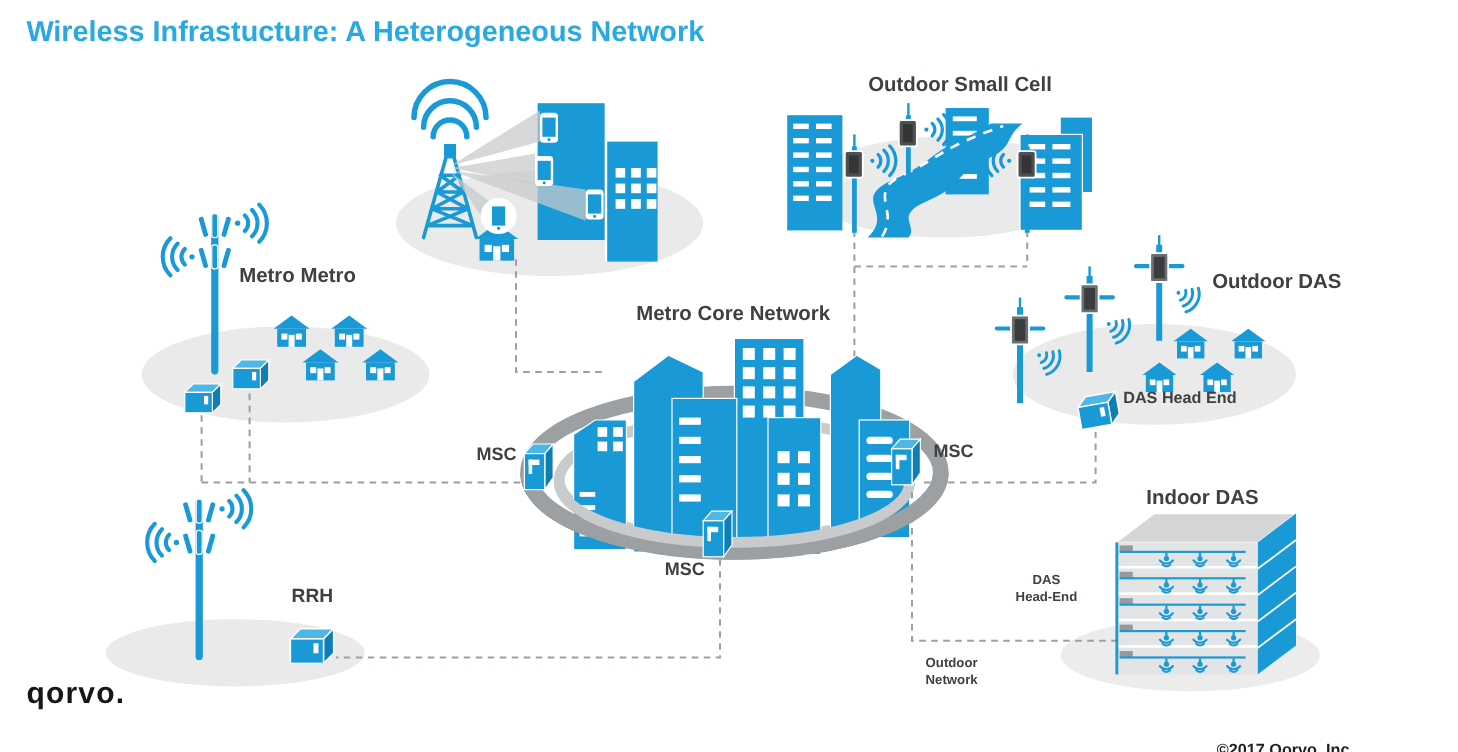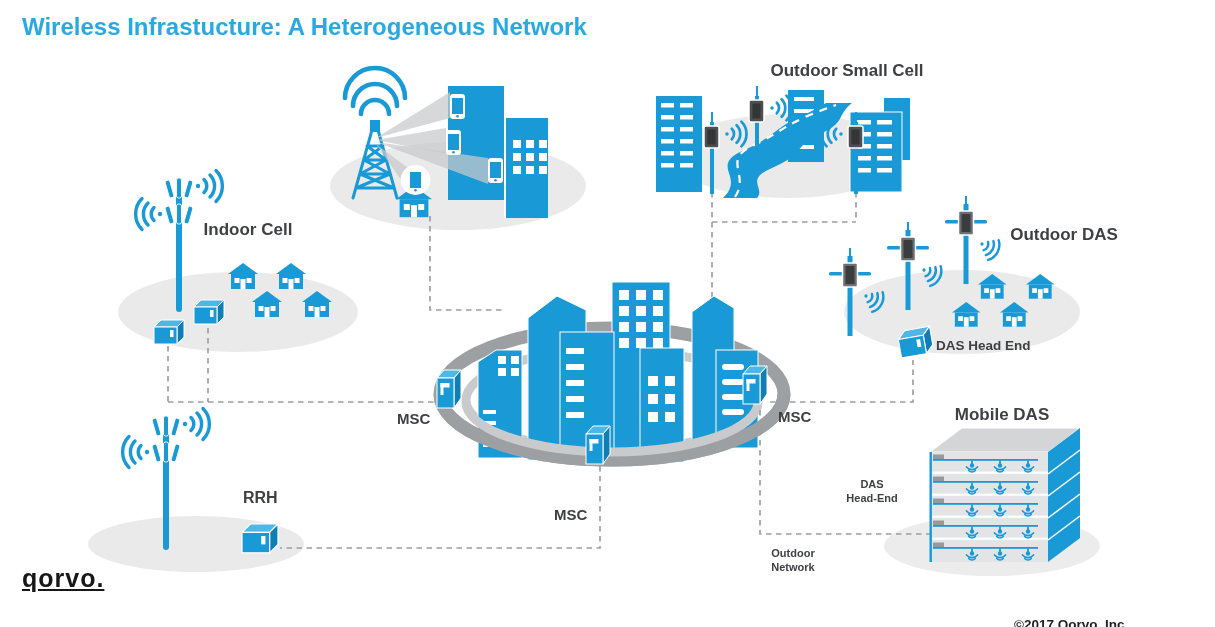--- a/index.html
+++ b/index.html
@@ -12,23 +12,23 @@
   html,body{margin:0;padding:0;background:#fff;}
   .stage{position:relative;width:1215px;height:627px;background:#fff;overflow:hidden;
          font-family:"Liberation Sans","DejaVu Sans",sans-serif;}
   .stage svg{position:absolute;left:0;top:0;}
   .lbl{position:absolute;font-weight:bold;color:var(--label-dark);white-space:nowrap;line-height:1.25;}
   .ctr{transform:translateX(-50%);text-align:center;}
   .title{left:22px;top:12px;font-size:24px;color:var(--title-blue);}
   .sec{font-size:17px;}
   .sm{font-size:13.5px;}
   .md{font-size:11px;}
-  .msc{font-size:15px;margin-top:40px;}
+  .msc{font-size:15px;}
   .rrh{left:243px;top:488px;font-size:16px;}
-  .logo{left:22px;top:563px;font-size:25px;letter-spacing:1px;color:#171718;font-weight:bold;text-decoration:underline;}
+  .logo{left:22px;top:563px;font-size:25px;letter-spacing:1px;color:#171718;font-weight:bold;}
   .copyright{left:1014px;top:573px;font-size:13.5px;color:var(--black);margin-top:44px;}
   
   .blue{fill:var(--blue);}
   .blue-s{fill:var(--blue);stroke:#fff;stroke-width:1;}
   .blue-dk{fill:var(--blue-dark);stroke:#fff;stroke-width:1;}
   .blue-lt{fill:var(--blue-light);stroke:#fff;stroke-width:1;}
   .wht{fill:#fff;}
   .ell{fill:var(--ellipse-gray);}
   .dash{stroke:var(--dash-gray);stroke-width:1.7;stroke-dasharray:5.5 4.5;fill:none;}
   .wav{stroke:var(--blue);fill:none;stroke-width:3.4;stroke-linecap:round;}
@@ -362,25 +362,26 @@
     <use href="#dasfloor" transform="translate(930,540)"></use>
   </g>
 
   <g>
     <use href="#celltower" transform="translate(166,412)"></use>
     <use href="#cabinet" transform="translate(242,524) scale(1.2)"></use>
   </g>
 </svg>
 
   <div class="lbl title">Wireless Infrastucture: A Heterogeneous Network</div>
-  <div class="lbl sec ctr" style="left:800px;top:60px;margin-left:47px;">Outdoor Small Cell</div>
-  <div class="lbl sec ctr" style="left:248px;top:219px;">Indoor Cell</div>
+  <div class="lbl sec ctr" style="left:800px;top:60px;">Outdoor Small Cell</div>
+  <div class="lbl sec ctr" style="left:248px;top:219px;">Metro Metro</div>
+  <div class="lbl sec ctr" style="left:611px;top:251px;">Metro Core Network</div>
   <div class="lbl sec ctr" style="left:1064px;top:224px;text-align:center;">Outdoor DAS</div>
-  <div class="lbl sm" style="left:936px;top:338px;">DAS Head End</div>
-  <div class="lbl sec ctr" style="left:1002px;top:404px;">Mobile DAS</div>
+  <div class="lbl sm" style="left:936px;top:324px;">DAS Head End</div>
+  <div class="lbl sec ctr" style="left:1002px;top:404px;">Indoor DAS</div>
   <div class="lbl md ctr" style="left:872px;top:478px;">
     <div>DAS</div>
     <div>Head-End</div>
   </div>
   <div class="lbl md ctr" style="left:793px;top:547px;">
     <div>Outdoor</div>
     <div>Network</div>
   </div>
   <div class="lbl msc" style="left:397px;top:370px;">MSC</div>
   <div class="lbl msc" style="left:778px;top:368px;">MSC</div>

